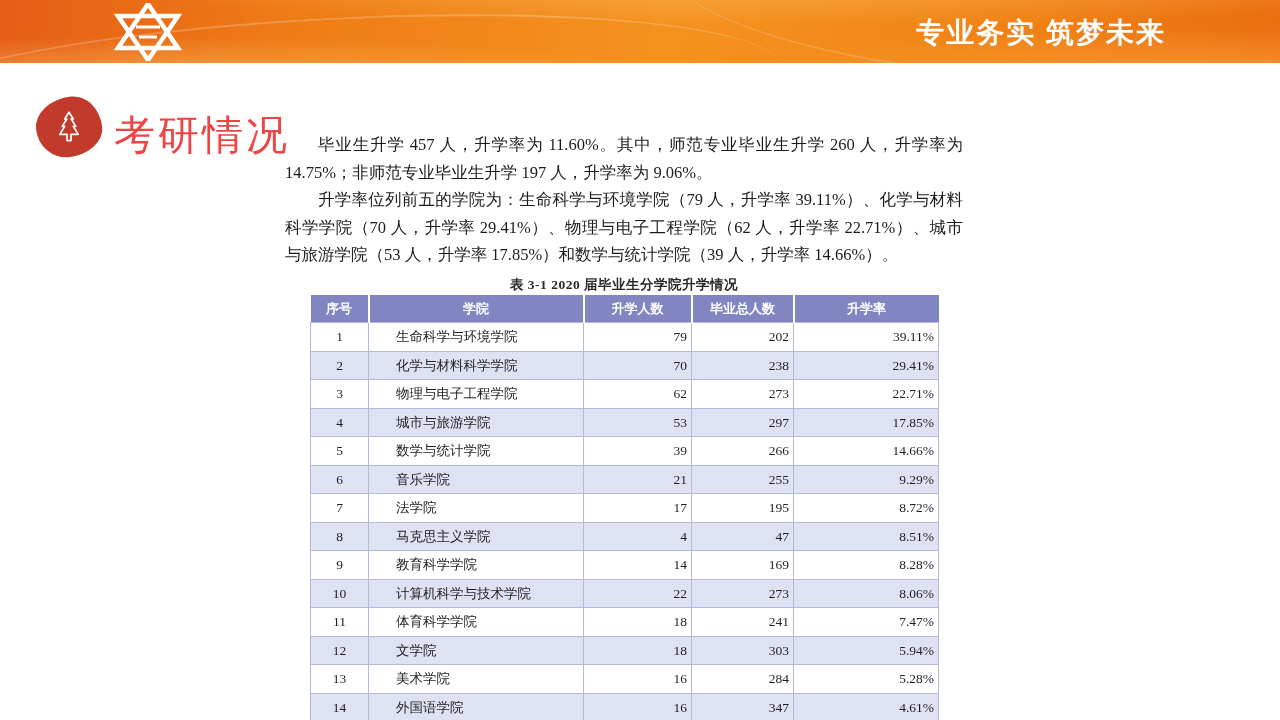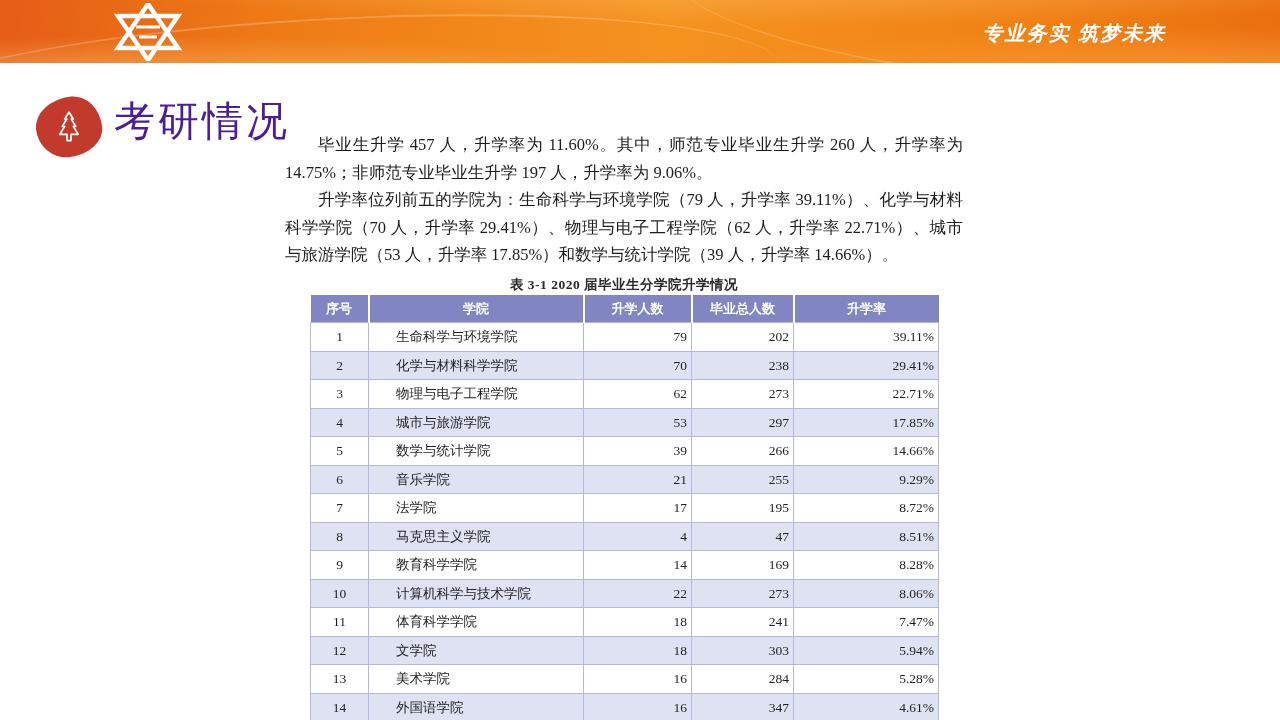--- a/index.html
+++ b/index.html
@@ -28,34 +28,34 @@
   .topbar::after{
     content:"";position:absolute;right:-150px;top:-90px;width:760px;height:170px;
     border-radius:50%;
     border-bottom:2px solid rgba(255,255,255,.18);
     transform:rotate(4deg);
   }
   .logo{position:absolute;left:112px;top:3px;width:72px;height:58px;}
   .slogan{
     position:absolute;right:114px;top:0;height:63px;line-height:66px;
     color:#ffffff;font-family:"Liberation Sans","DejaVu Sans",sans-serif;
-    font-weight:bold;font-size:20px;letter-spacing:2px;white-space:nowrap;font-style:italic;
+    font-weight:bold;font-size:28px;letter-spacing:2px;white-space:nowrap;
   }
   
   .badge{
     position:absolute;left:36px;top:97px;width:66px;height:60px;
     background:var(--badge-red,#c13a2b);
     border-radius:58% 42% 55% 45% / 48% 56% 44% 52%;
     transform:rotate(-6deg);
     display:flex;align-items:center;justify-content:center;
   }
   .badge svg{transform:rotate(6deg);}
   .page-title{
-    position:absolute;left:114px;top:94px;margin:0;
-    font-size:41px;font-weight:normal;color:#4c1d95;letter-spacing:3px;
+    position:absolute;left:114px;top:108px;margin:0;
+    font-size:41px;font-weight:normal;color:#ef4444;letter-spacing:3px;
     font-family:"Liberation Serif","DejaVu Serif",serif;
   }
   
   .content{
     position:absolute;left:285px;top:131px;width:678px;
     font-size:16.5px;line-height:27.5px;color:#1c1c1c;
   }
   .content p{margin:0;text-indent:2em;text-align:justify;}
   .table-wrap{margin-left:25px;width:628px;margin-top:5px;}
   .tbl-caption{

